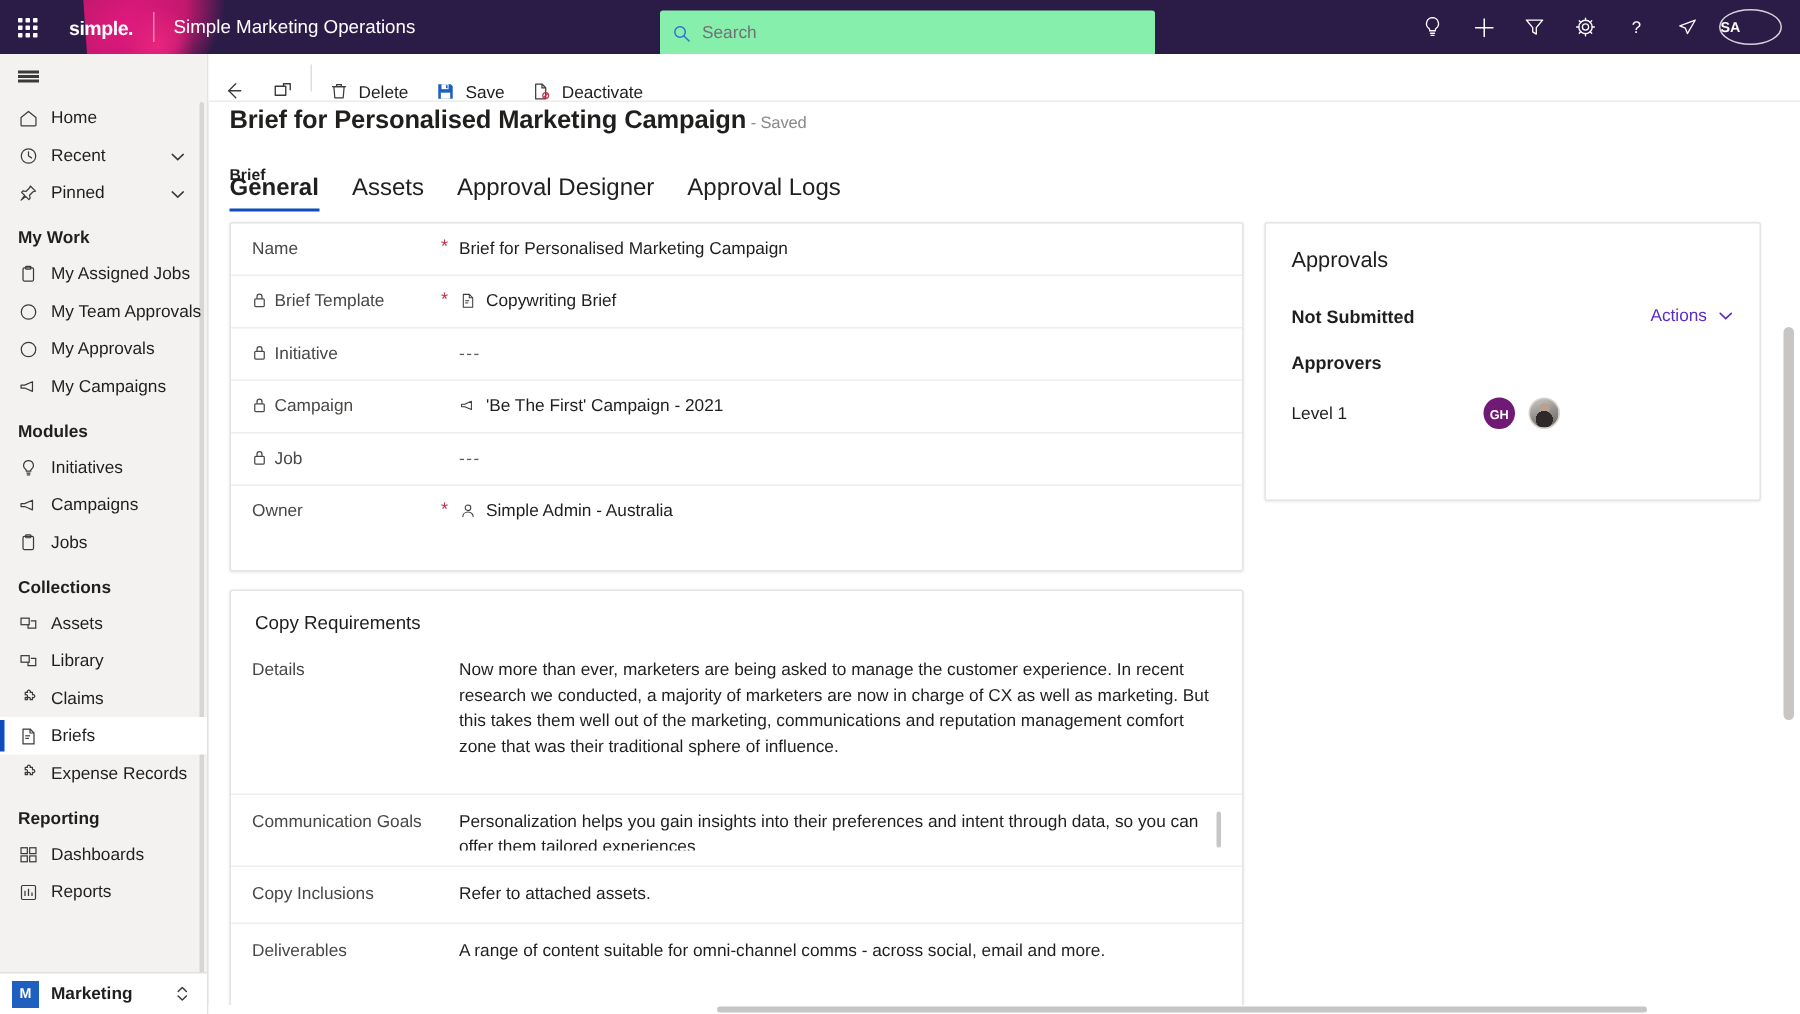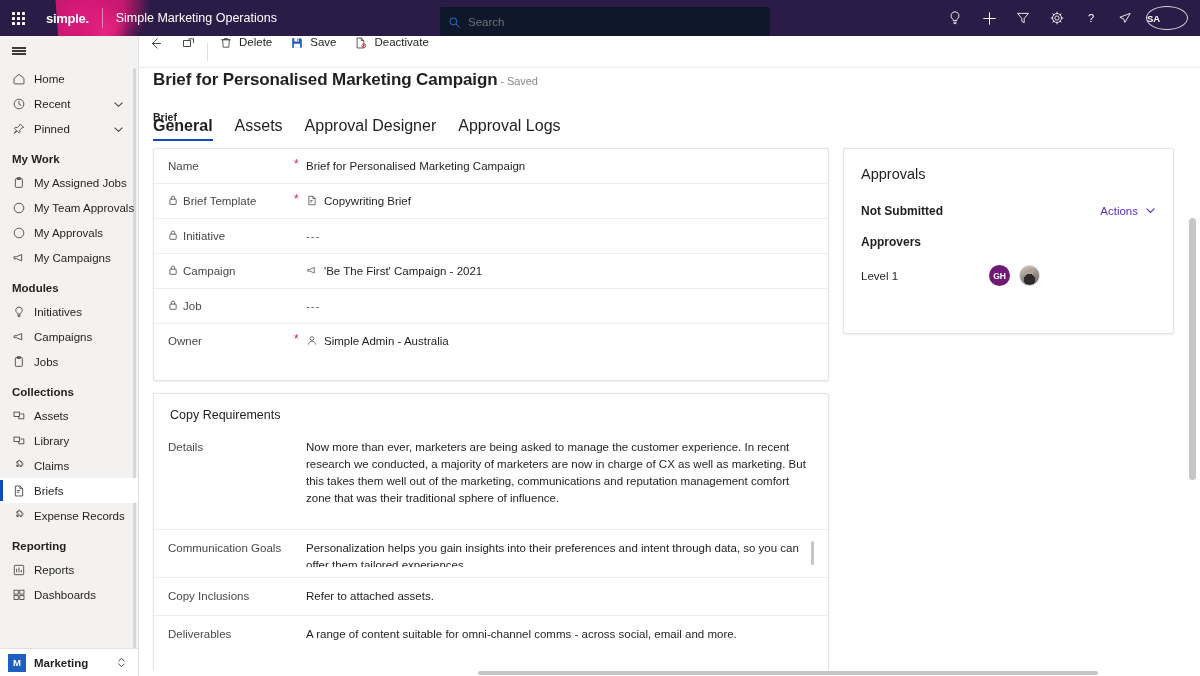--- a/index.html
+++ b/index.html
@@ -54,21 +54,21 @@
     position: relative; z-index: 2;
     width: 1px; height: 20px; background: rgba(255,255,255,0.45);
     margin: 0 13px;
   }
   .app-title {
     position: relative; z-index: 2;
     color: #ffffff; font-size: 12.5px; font-weight: 400; white-space: nowrap;
   }
   .search-wrap {
     position: absolute; left: 440px; top: 7px; width: 330px; height: 30px;
-    background: #0f172a; border-radius: 2px;
+    background: #86efac; border-radius: 2px;
     display: flex; align-items: center; padding: 0 8px;
     z-index: 2;
   }
   .search-input-text { font-size: 11.5px; color: #707075; margin-left: 7px; }
   .topbar-icons {
     position: absolute; right: 6px; top: 0; height: 36px;
     display: flex; align-items: center; gap: 0px; z-index: 2;
   }
   .tb-icon {
     width: 34px; height: 36px; display: flex; align-items: center; justify-content: center;
@@ -129,21 +129,21 @@
   .org-name { font-size: 11.5px; font-weight: bold; color: #201f1e; margin-left: 8px; }
   .org-chev { position: absolute; right: 12px; }
 
   
   .cmdbar {
     position: absolute; top: 36px; left: 139px; width: 1061px; height: 32px;
     background: #ffffff; border-bottom: 1px solid #edebe9;
     display: flex; align-items: center; z-index: 5;
   }
   .cmd-btn {
-    display: flex; align-items: flex-start; height: 32px; padding: 0 9px;
+    display: flex; align-items: flex-end; height: 32px; padding: 0 9px;
     font-size: 11.5px; color: #201f1e; cursor: pointer; white-space: nowrap;
   }
   .cmd-btn .cm-lbl { margin-left: 6px; }
   .cmd-sep { width: 1px; height: 18px; background: #e1dfdd; margin: 0 2px; }
 
   
   .page-head { position: absolute; top: 70px; left: 153px; }
   .rec-title { font-size: 17px; font-weight: bold; color: #201f1e; letter-spacing: -0.1px; }
   .rec-saved { font-size: 11px; color: #8a8886; font-weight: normal; margin-left: 3px; }
   .rec-sub { font-size: 10.5px; font-weight: bold; color: #201f1e; margin-top: 21px; }
@@ -487,38 +487,38 @@
             <path d="M6.2 3.4h2a1.3 1.3 0 1 1 2.2 0h2v2a1.3 1.3 0 1 1 0 2.2v2h-2a1.3 1.3 0 1 0-2.2 0h-2v-2a1.3 1.3 0 1 0 0-2.2z" fill="none" stroke="#3b3a39" stroke-width="1.05" stroke-linejoin="round"></path>
           </svg>
       </span>
       <span class="lbl">Expense Records</span>
     </div>
 
     <div class="nav-section">Reporting</div>
     <div class="nav-item">
       <span class="ico">
         <svg width="14" height="14" viewBox="0 0 18 18">
+            <rect x="2.6" y="2.8" width="5.4" height="5" fill="none" stroke="#3b3a39" stroke-width="1.05"></rect>
+            <rect x="10" y="2.8" width="5.4" height="5" fill="none" stroke="#3b3a39" stroke-width="1.05"></rect>
+            <rect x="2.6" y="9.8" width="5.4" height="5" fill="none" stroke="#3b3a39" stroke-width="1.05"></rect>
+            <rect x="10" y="9.8" width="5.4" height="5" fill="none" stroke="#3b3a39" stroke-width="1.05"></rect>
+          </svg>
+      </span>
+      <span class="lbl">Dashboards</span>
+    </div>
+    <div class="nav-item">
+      <span class="ico">
+        <svg width="14" height="14" viewBox="0 0 18 18">
             <rect x="3" y="3" width="12" height="12" rx="1" fill="none" stroke="#3b3a39" stroke-width="1.05"></rect>
             <line x1="6" y1="12" x2="6" y2="7.4" stroke="#3b3a39" stroke-width="1.1"></line>
             <line x1="9" y1="12" x2="9" y2="5.8" stroke="#3b3a39" stroke-width="1.1"></line>
             <line x1="12" y1="12" x2="12" y2="9" stroke="#3b3a39" stroke-width="1.1"></line>
           </svg>
       </span>
       <span class="lbl">Reports</span>
-    </div>
-    <div class="nav-item">
-      <span class="ico">
-        <svg width="14" height="14" viewBox="0 0 18 18">
-            <rect x="2.6" y="2.8" width="5.4" height="5" fill="none" stroke="#3b3a39" stroke-width="1.05"></rect>
-            <rect x="10" y="2.8" width="5.4" height="5" fill="none" stroke="#3b3a39" stroke-width="1.05"></rect>
-            <rect x="2.6" y="9.8" width="5.4" height="5" fill="none" stroke="#3b3a39" stroke-width="1.05"></rect>
-            <rect x="10" y="9.8" width="5.4" height="5" fill="none" stroke="#3b3a39" stroke-width="1.05"></rect>
-          </svg>
-      </span>
-      <span class="lbl">Dashboards</span>
     </div>
   </div>
 
   <div class="org-bar">
     <div class="org-avatar">
       <span>M</span>
     </div>
     <div class="org-name">Marketing</div>
     <span class="org-chev">
       <svg width="11" height="13" viewBox="0 0 12 14">

